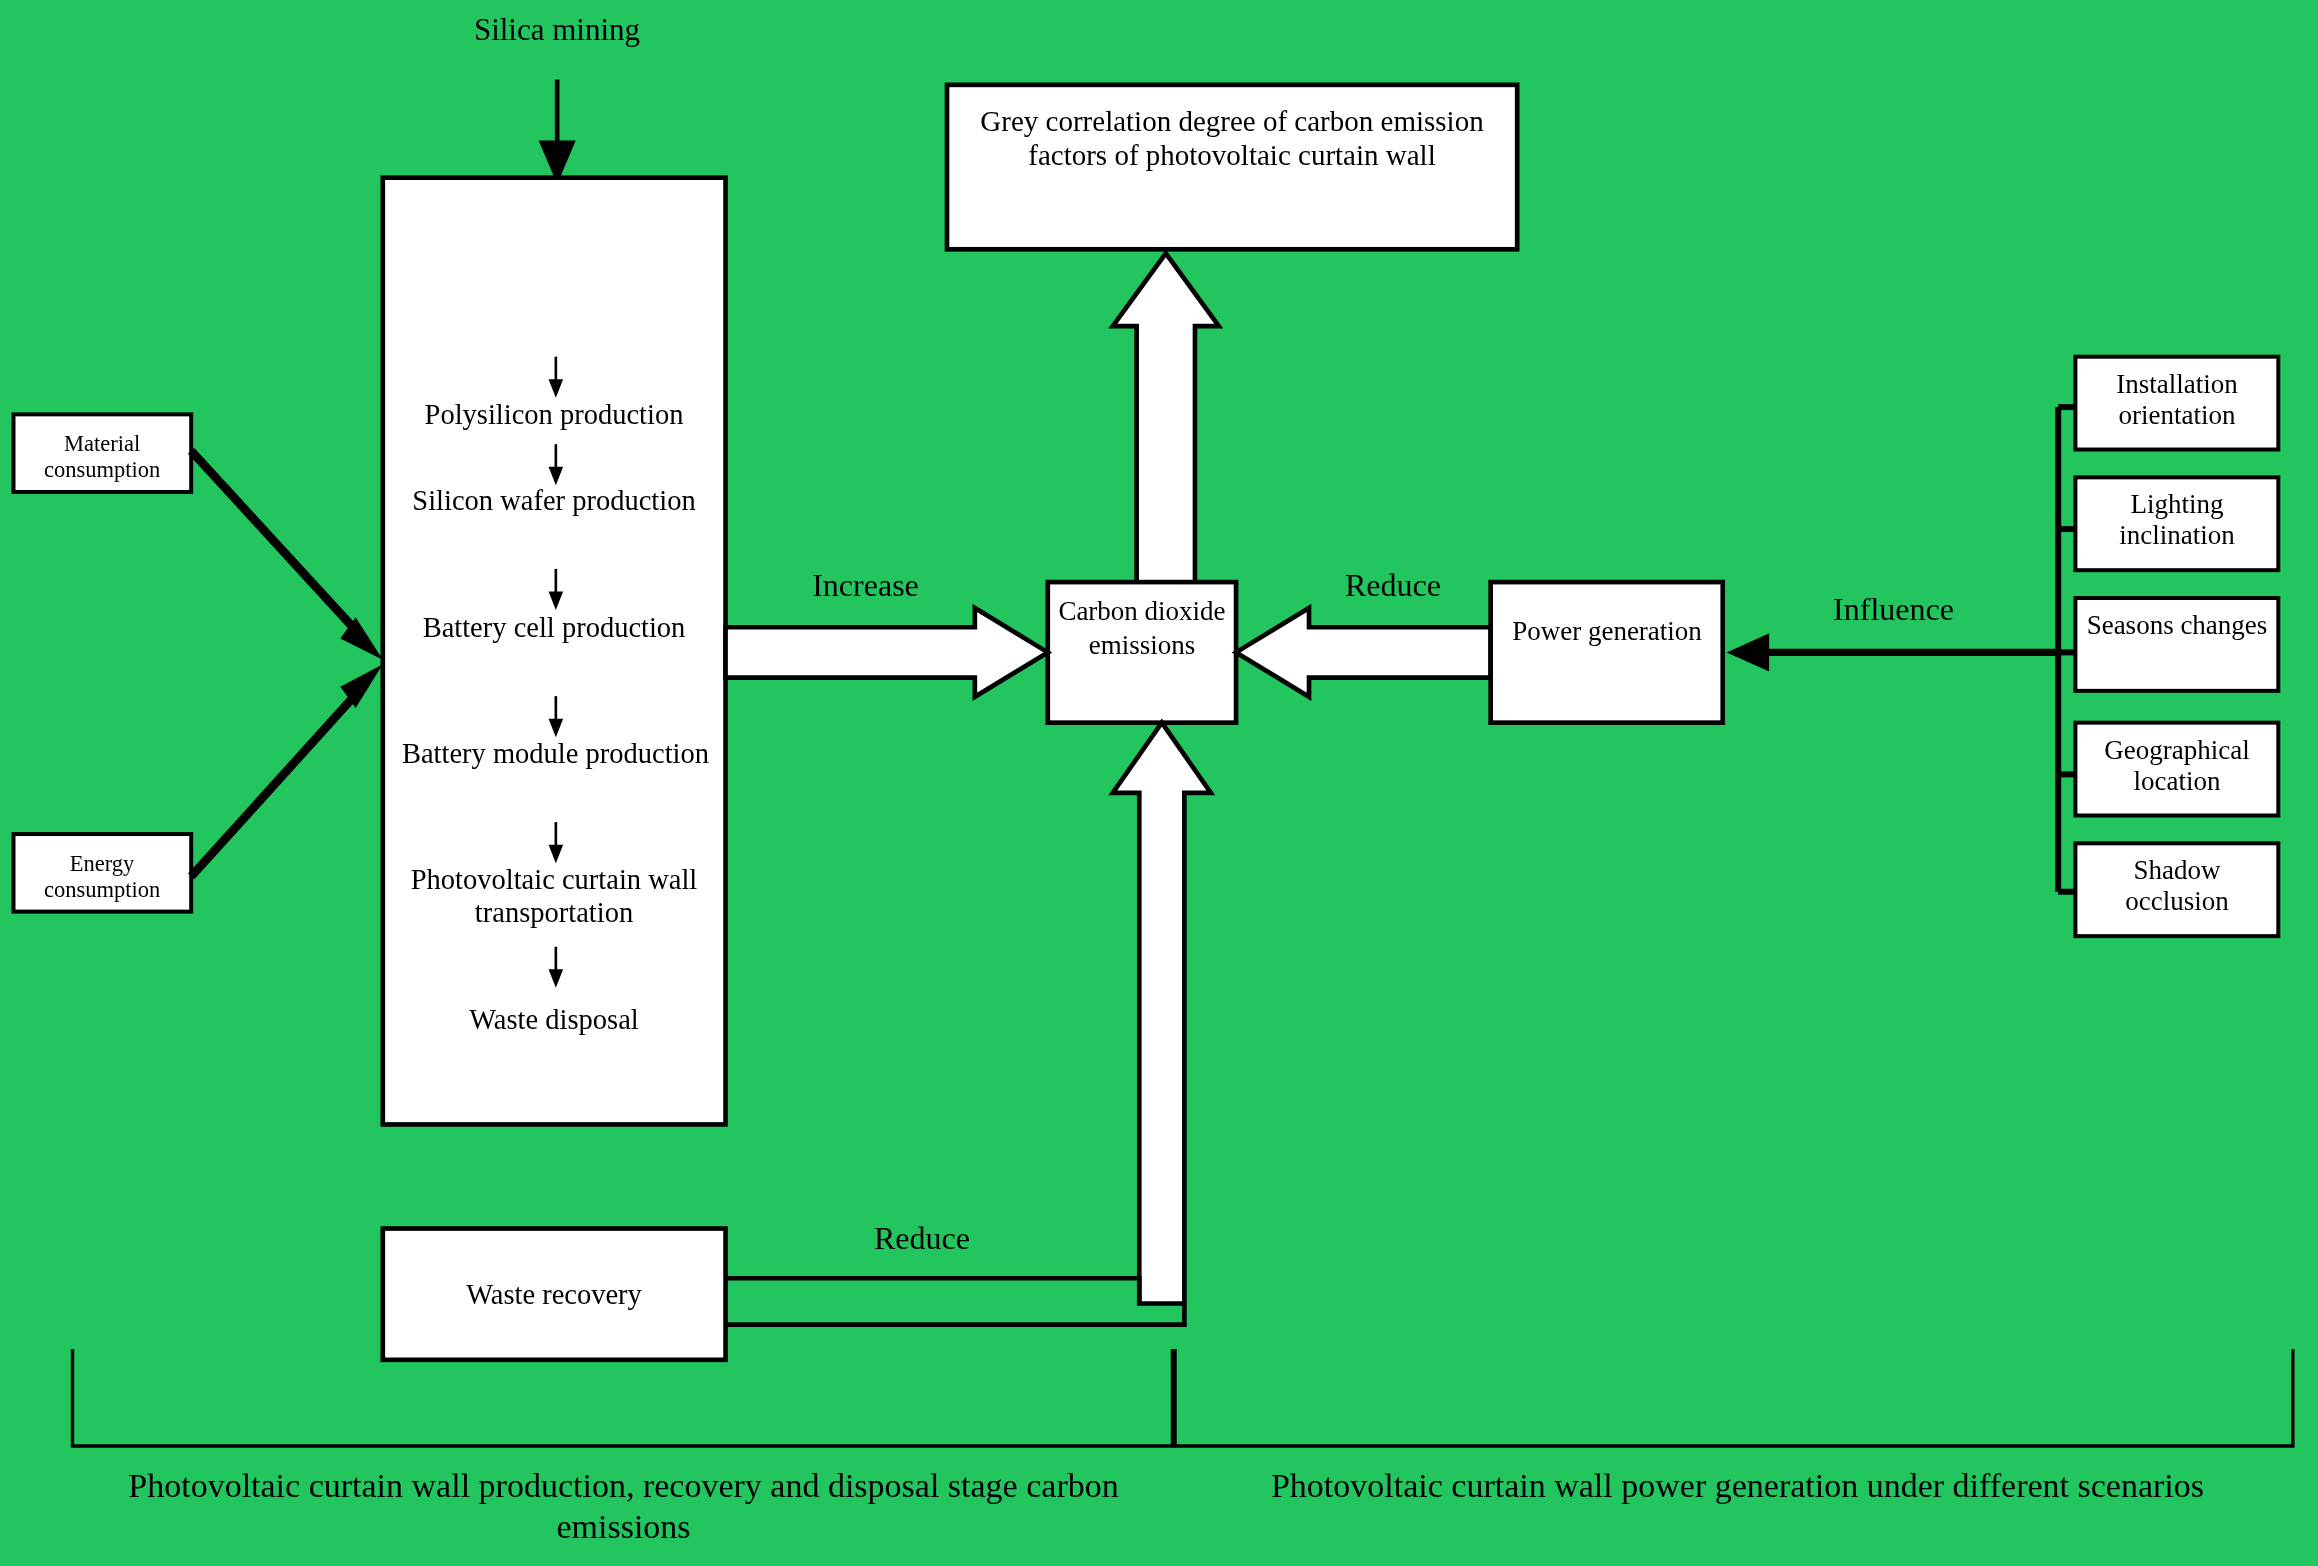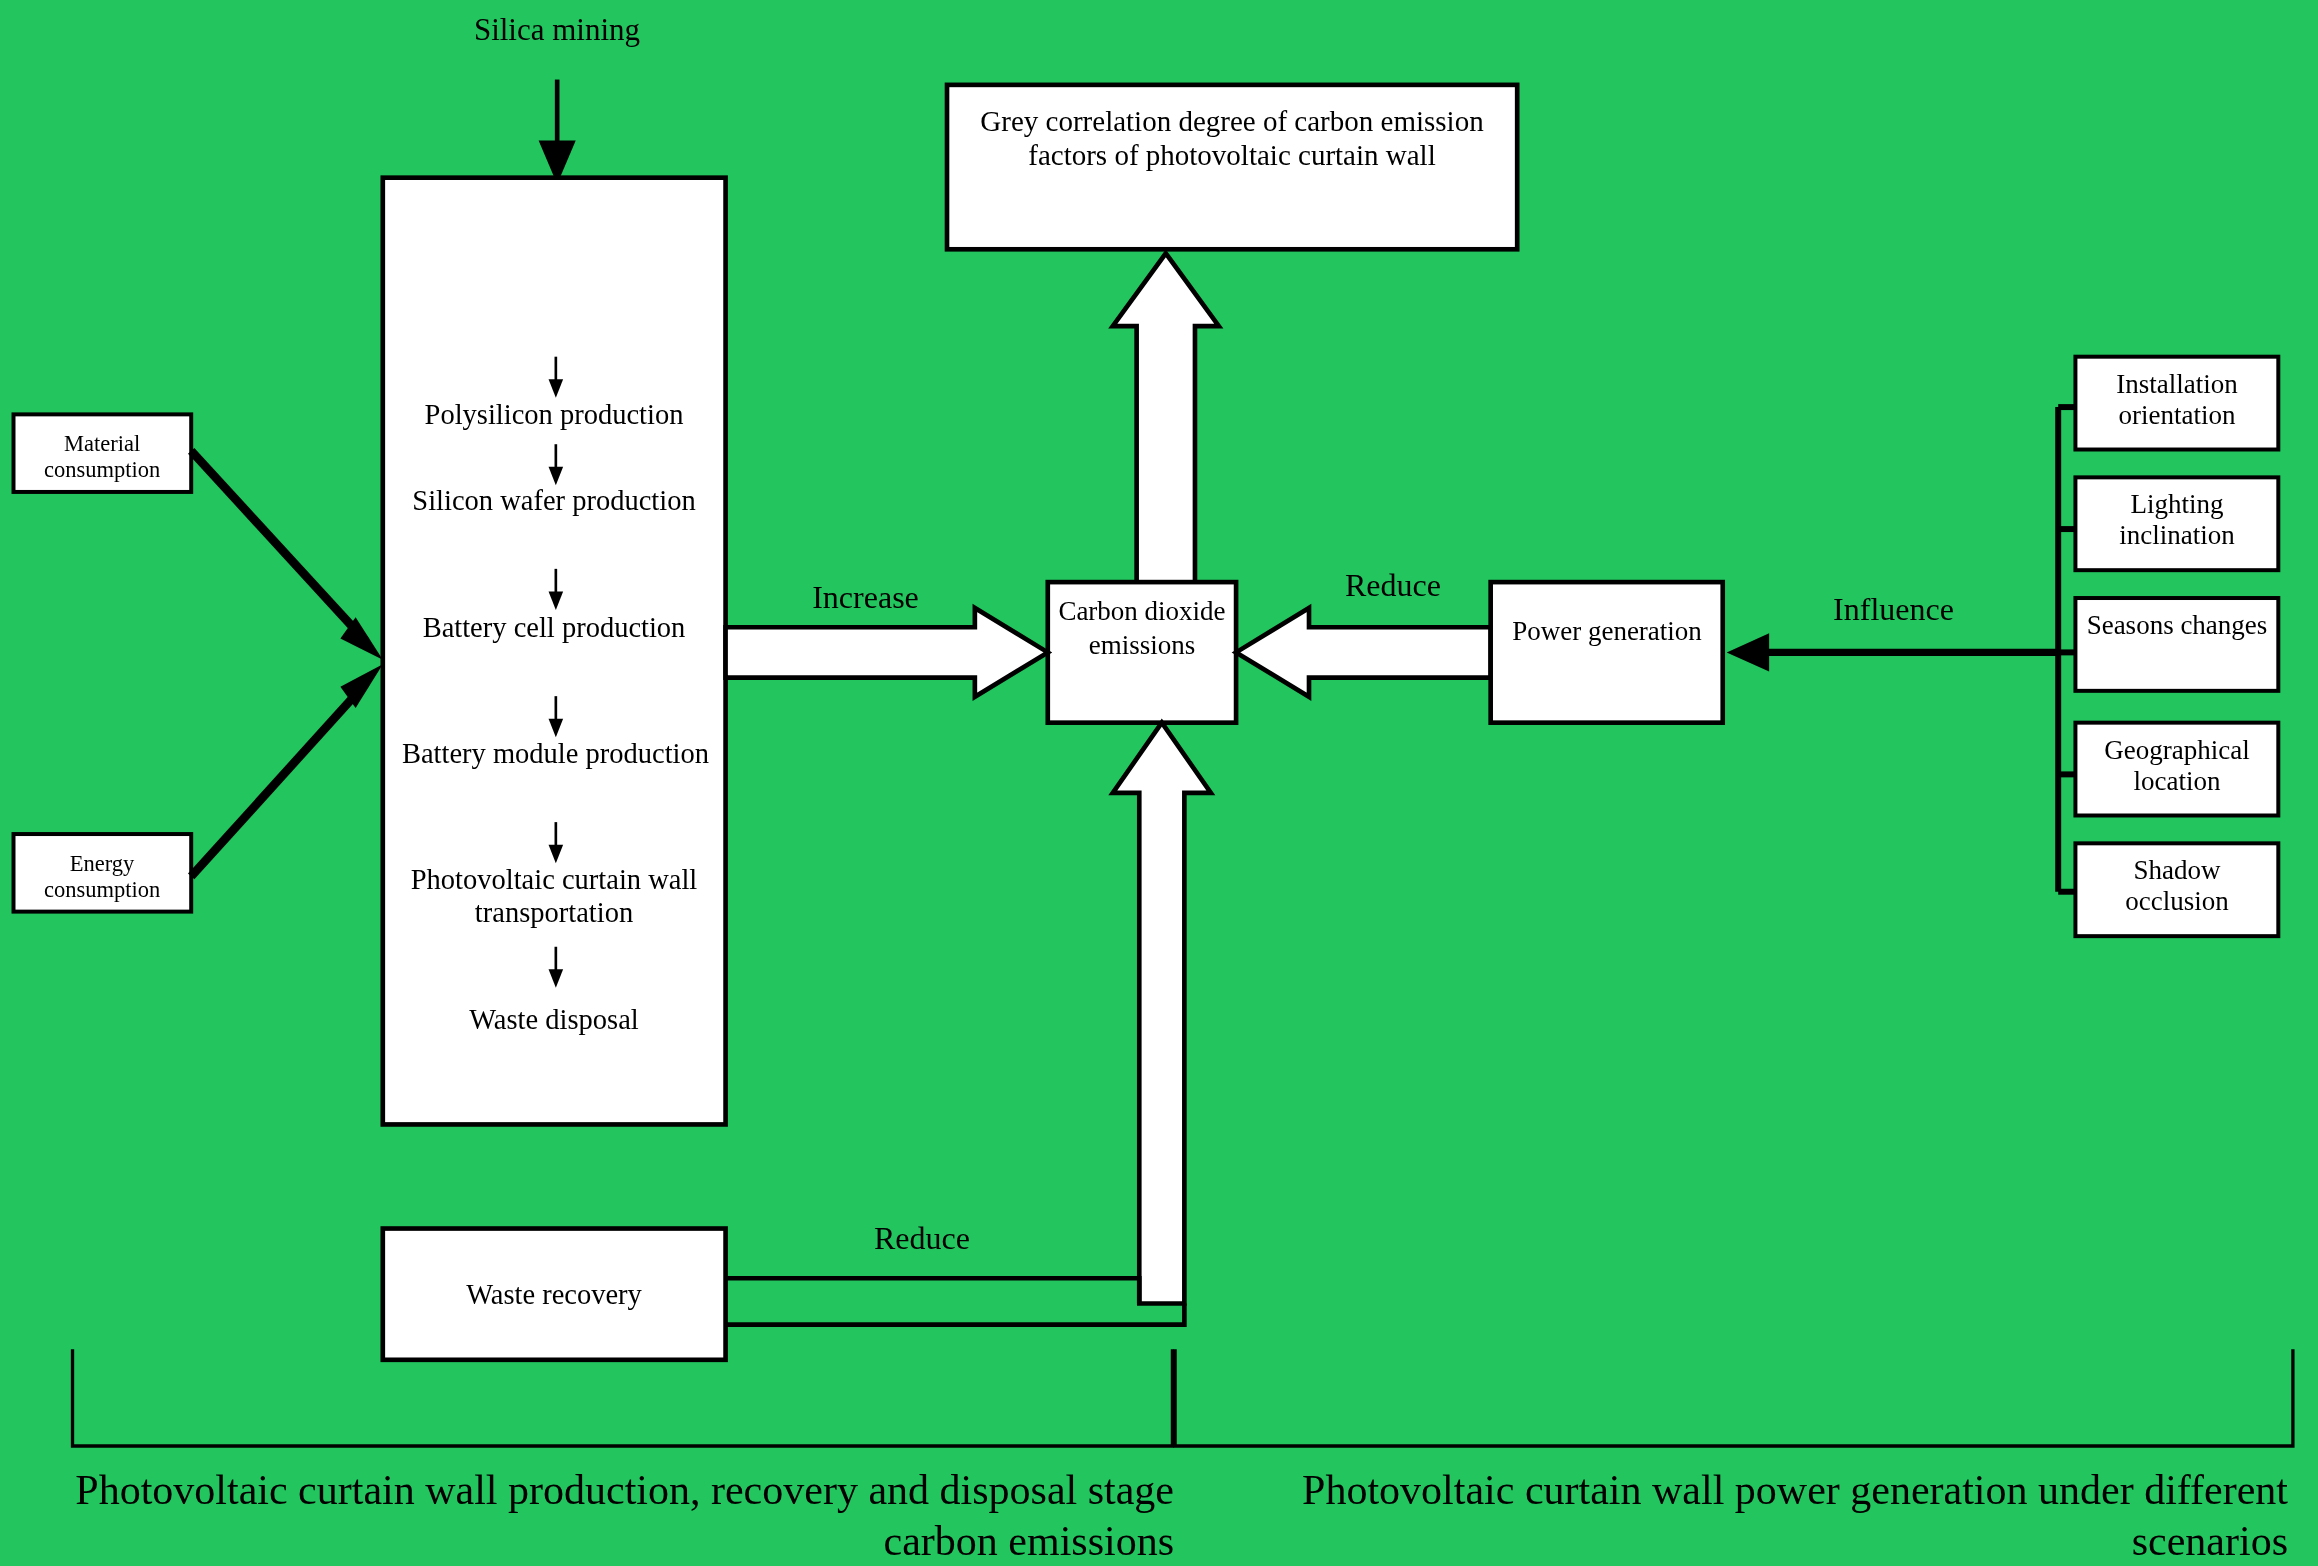--- a/index.html
+++ b/index.html
@@ -12,21 +12,21 @@
   .blkarrow{fill:#ffffff;stroke:#000;stroke-width:7;stroke-linejoin:miter;}
   .solidline{stroke:#000;stroke-width:7;fill:none;}
   .brline{stroke:#000;stroke-width:5;fill:none;}
   .solidfill{fill:#000;stroke:none;}
   .tinyarrow{stroke:#000;stroke-width:4;fill:none;}
   .lbl{position:absolute;text-align:center;line-height:1.16;color:#000;}
   .t-boxsm{font-size:22.5px;}
   .t-box{font-size:27px;}
   .t-proc{font-size:28.5px;}
   .t-big{font-size:31px;}
-  .t-cap{font-size:42px;text-align:right;}
+  .t-cap{font-size:34px;}
   .t-grey{font-size:29px;}
   .t-rel{font-size:32px;}
   .t-co2{font-size:27px;}
 </style>
 </head>
 <body>
 
 <div id="stage">
 
   <svg class="layer" viewBox="0 0 3497 2362">
@@ -131,21 +131,21 @@
   <div class="lbl t-boxsm" style="left:18.6px;top:431px;width:167px;">Material consumption</div>
   <div class="lbl t-boxsm" style="left:18.6px;top:851px;width:167px;">Energy consumption</div>
 
   <div class="lbl t-grey" style="left:963px;top:105px;width:538px;">Grey correlation degree of carbon emission factors of photovoltaic curtain wall</div>
 
 
   <div class="lbl t-co2" style="left:1057px;top:595px;width:170px;line-height:1.25;">Carbon dioxide emissions</div>
 
   <div class="lbl t-box" style="left:1504px;top:615px;width:206px;line-height:1.25;">Power generation</div>
 
-  <div class="lbl t-rel" style="left:756px;top:579px;width:219px;">Increase</div>
+  <div class="lbl t-rel" style="left:756px;top:567px;width:219px;">Increase</div>
   <div class="lbl t-rel" style="left:1300px;top:567px;width:186px;">Reduce</div>
   <div class="lbl t-rel" style="left:1784px;top:591px;width:219px;">Influence</div>
   <div class="lbl t-rel" style="left:816px;top:1220px;width:212px;">Reduce</div>
 
   <div class="lbl t-box" style="left:2082px;top:369px;width:190px;">Installation orientation</div>
   <div class="lbl t-box" style="left:2082px;top:489px;width:190px;">Lighting inclination</div>
   <div class="lbl t-box" style="left:2082px;top:610px;width:190px;">Seasons changes</div>
   <div class="lbl t-box" style="left:2081px;top:735px;width:192px;">Geographical location</div>
   <div class="lbl t-box" style="left:2082px;top:855px;width:190px;">Shadow occlusion</div>
 

